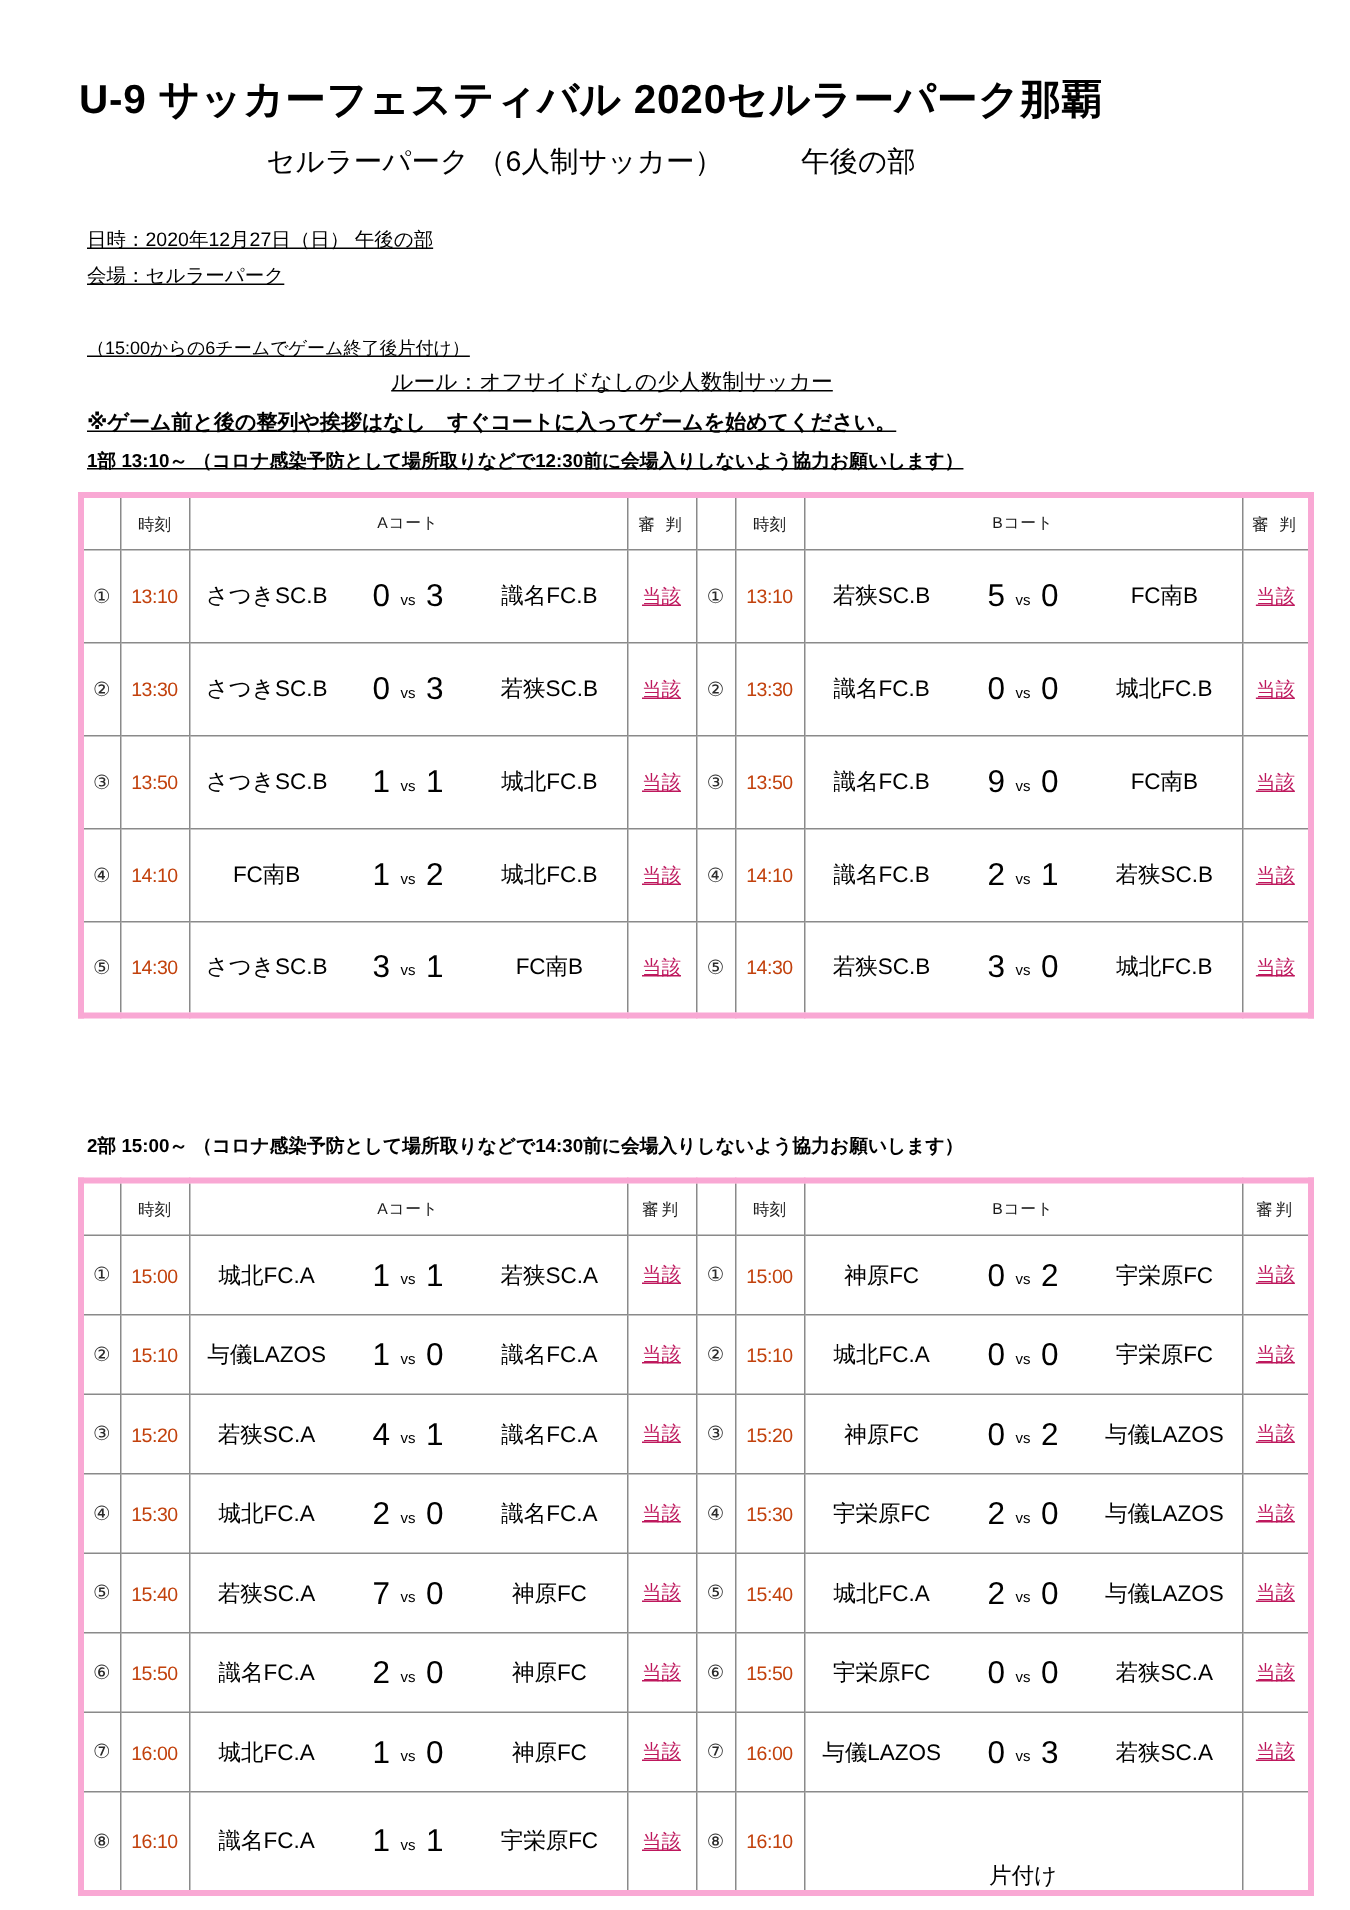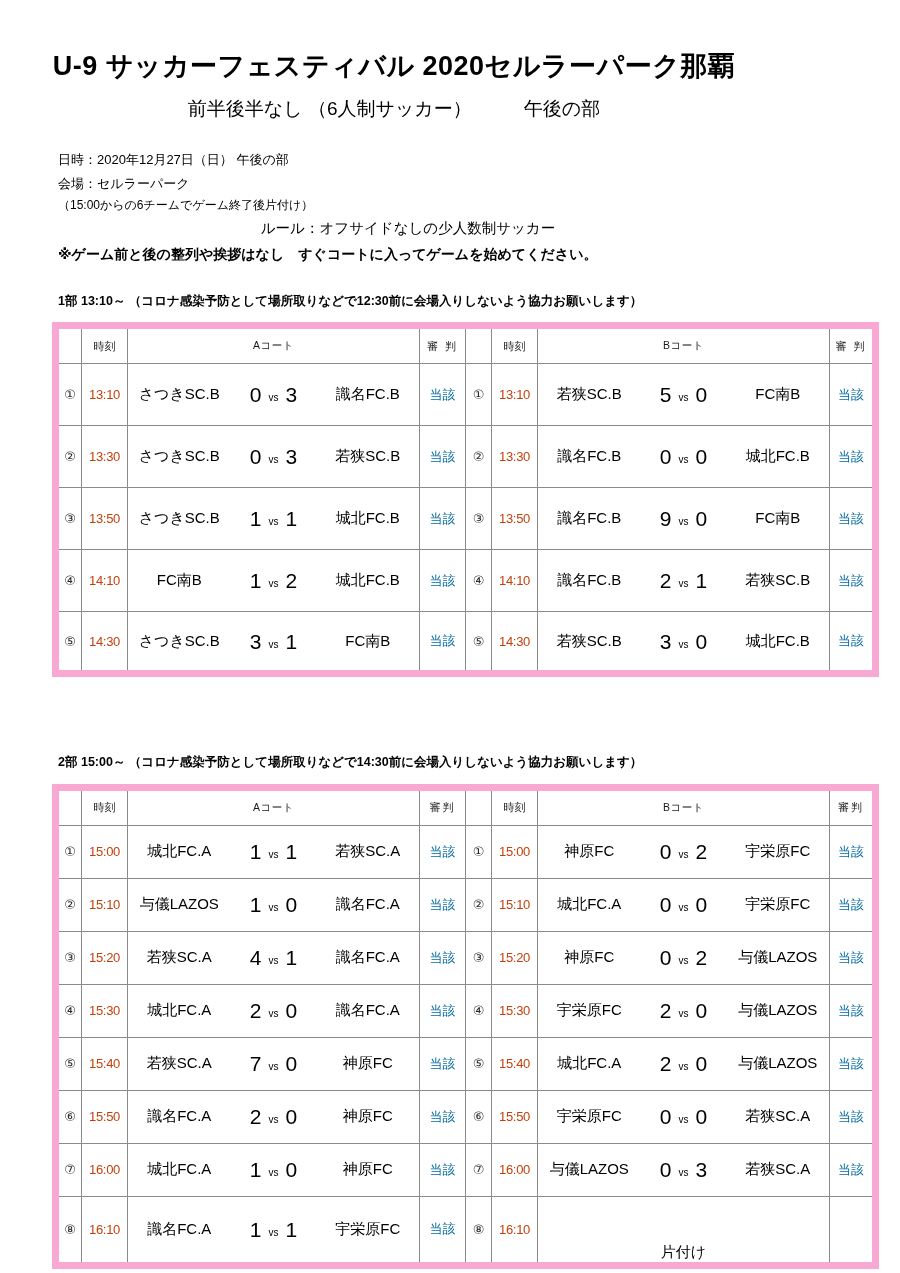--- a/index.html
+++ b/index.html
@@ -48,37 +48,38 @@
   
   .info {
     margin: 0;
     padding-top: 28px;
     padding-left: 28px;
   }
   .info-line {
     font-size: 13px;
     line-height: 1.78;
     white-space: nowrap;
+    text-decoration: underline;
   }
   .info-line.small {
     font-size: 12px;
+    margin-top: 27px;
   }
   .info-line.rule {
     font-size: 14.5px;
     text-align: center;
   }
   .info-line.notice {
     font-size: 14px;
     font-weight: bold;
   }
   .info-line.part {
     font-size: 12.5px;
     font-weight: bold;
     padding-top: 2px;
-    margin-top: 21px;
   }
   .info-line.matchtime {
     font-size: 13px;
     font-weight: bold;
     padding-left: 22px;
   }
 
   
   .section-head {
     padding-left: 28px;
@@ -102,21 +103,21 @@
   
   .sched-wrap {
     padding-top: 10px;
     padding-left: 22px;
     padding-right: 6px;
   }
   table.sched {
     border-collapse: collapse;
     table-layout: fixed;
     width: 818px;
-    border: 7px solid #f9a8d4;
+    border: 4px solid #f9a8d4;
   }
   table.sched td,
   table.sched th {
     border: 1px solid #8a8a8a;
     padding: 0;
     text-align: center;
     vertical-align: middle;
     font-weight: normal;
   }
   table.sched tr.head td {
@@ -146,21 +147,22 @@
     font-size: 11px;
     color: #2b2b2b;
   }
   .cell-time {
     font-size: 11px;
     color: #c2410c;
     letter-spacing: -0.3px;
   }
   .cell-ref {
     font-size: 11px;
-    color: #0369a1;
+    color: #be185d;
+    text-decoration: underline;
   }
 
   
   .match {
     display: flex;
     align-items: center;
     justify-content: center;
     width: 100%;
     height: 100%;
   }
@@ -198,21 +200,21 @@
   }
 </style>
 </head>
 <body>
 
 <div class="page">
 
   <h1 class="title-main">U-9 サッカーフェスティバル 2020セルラーパーク那覇</h1>
 
   <div class="title-sub">
-    <span>前半後半なし （6人制サッカー）</span><span class="gap"></span><span>午後の部</span>
+    <span>セルラーパーク （6人制サッカー）</span><span class="gap"></span><span>午後の部</span>
   </div>
 
   <div class="info">
     <div class="info-line">日時：2020年12月27日（日） 午後の部</div>
     <div class="info-line">会場：セルラーパーク</div>
     <div class="info-line small">（15:00からの6チームでゲーム終了後片付け）</div>
     <div class="info-line rule">ルール：オフサイドなしの少人数制サッカー</div>
     <div class="info-line notice">※ゲーム前と後の整列や挨拶はなし　すぐコートに入ってゲームを始めてください。</div>
     <div class="info-line part">1部  13:10～ （コロナ感染予防として場所取りなどで12:30前に会場入りしないよう協力お願いします）</div>
   </div>

